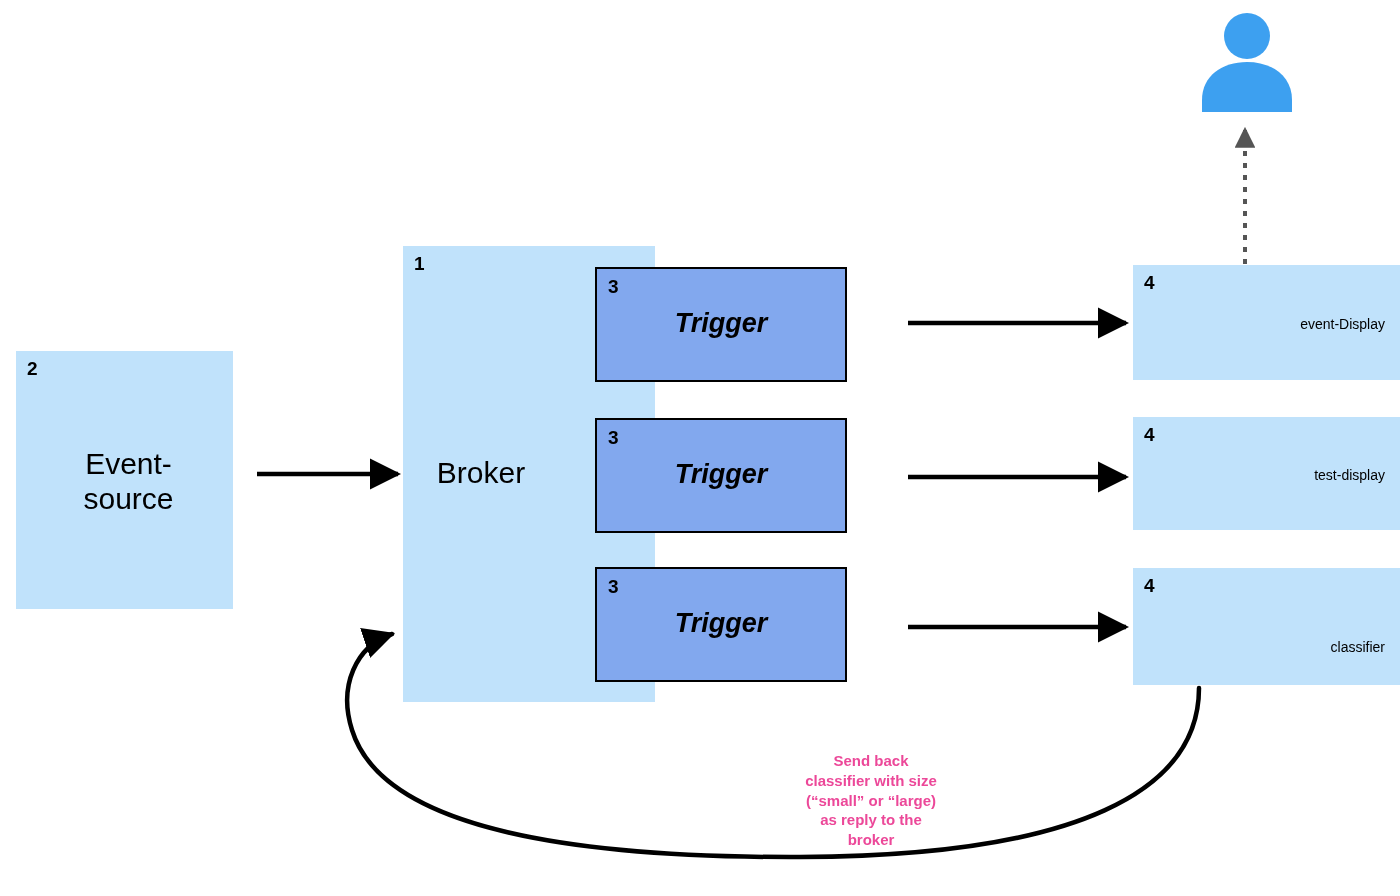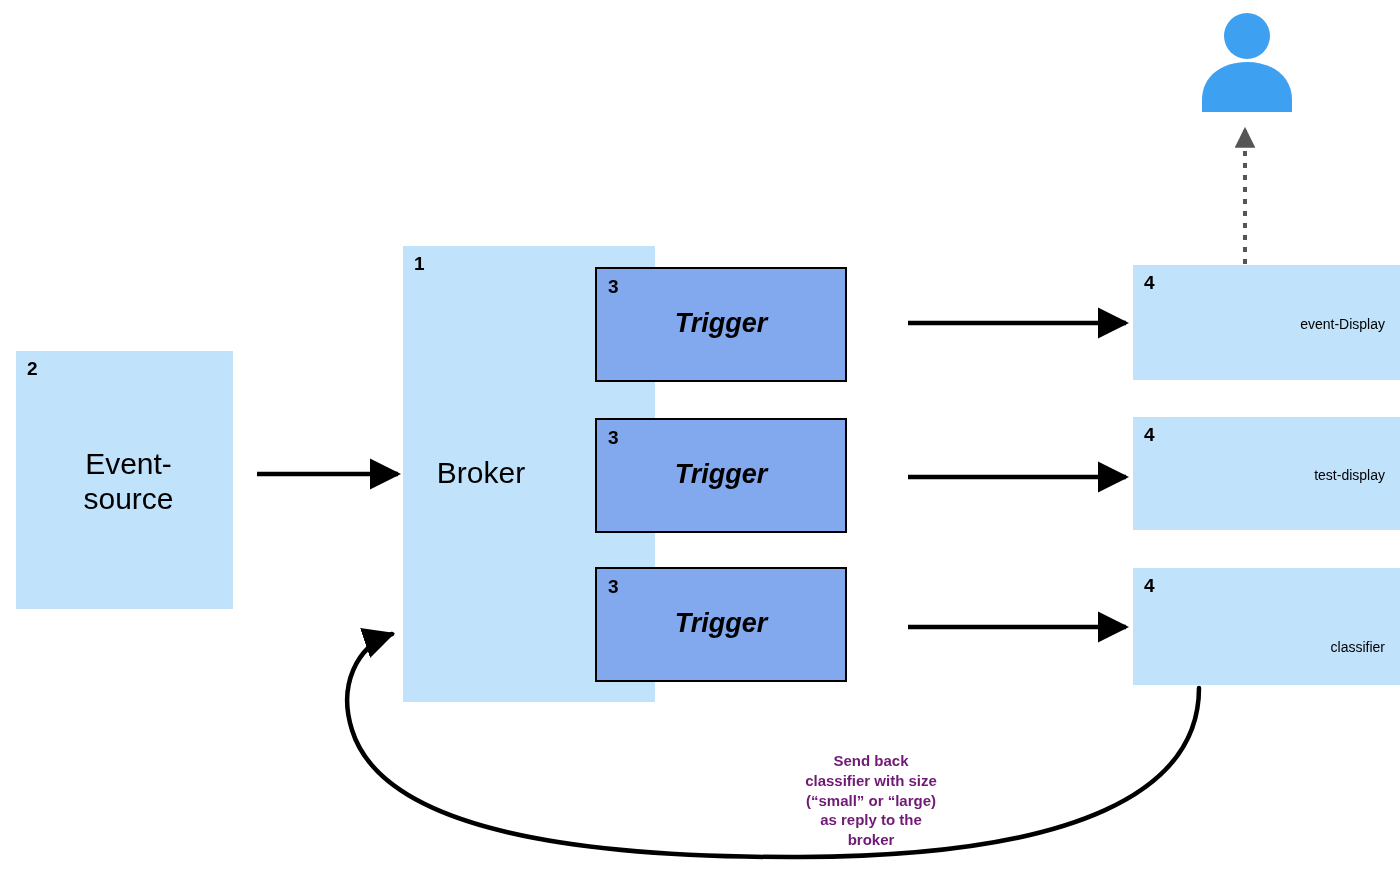--- a/index.html
+++ b/index.html
@@ -80,21 +80,21 @@
     pointer-events: none;
   }
 
   
   .caption {
     position: absolute;
     text-align: center;
     font-size: 15px;
     font-weight: bold;
     line-height: 1.32;
-    color: #701a75;
+    color: #ec4899;
     white-space: pre-line;
   }
 </style>
 </head>
 <body>
 
 <div id="canvas">
 
   <svg id="arrows" viewBox="0 0 1400 896" width="1400" height="896" xmlns="http://www.w3.org/2000/svg">
     <defs>

